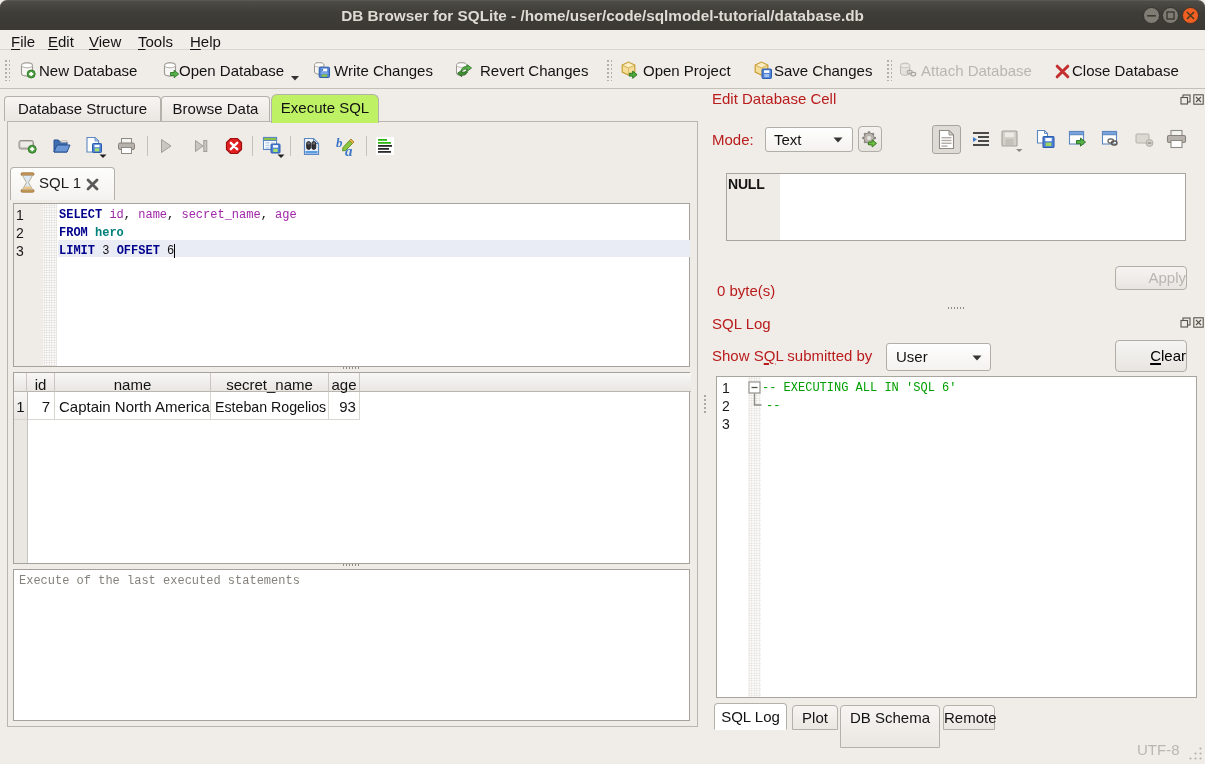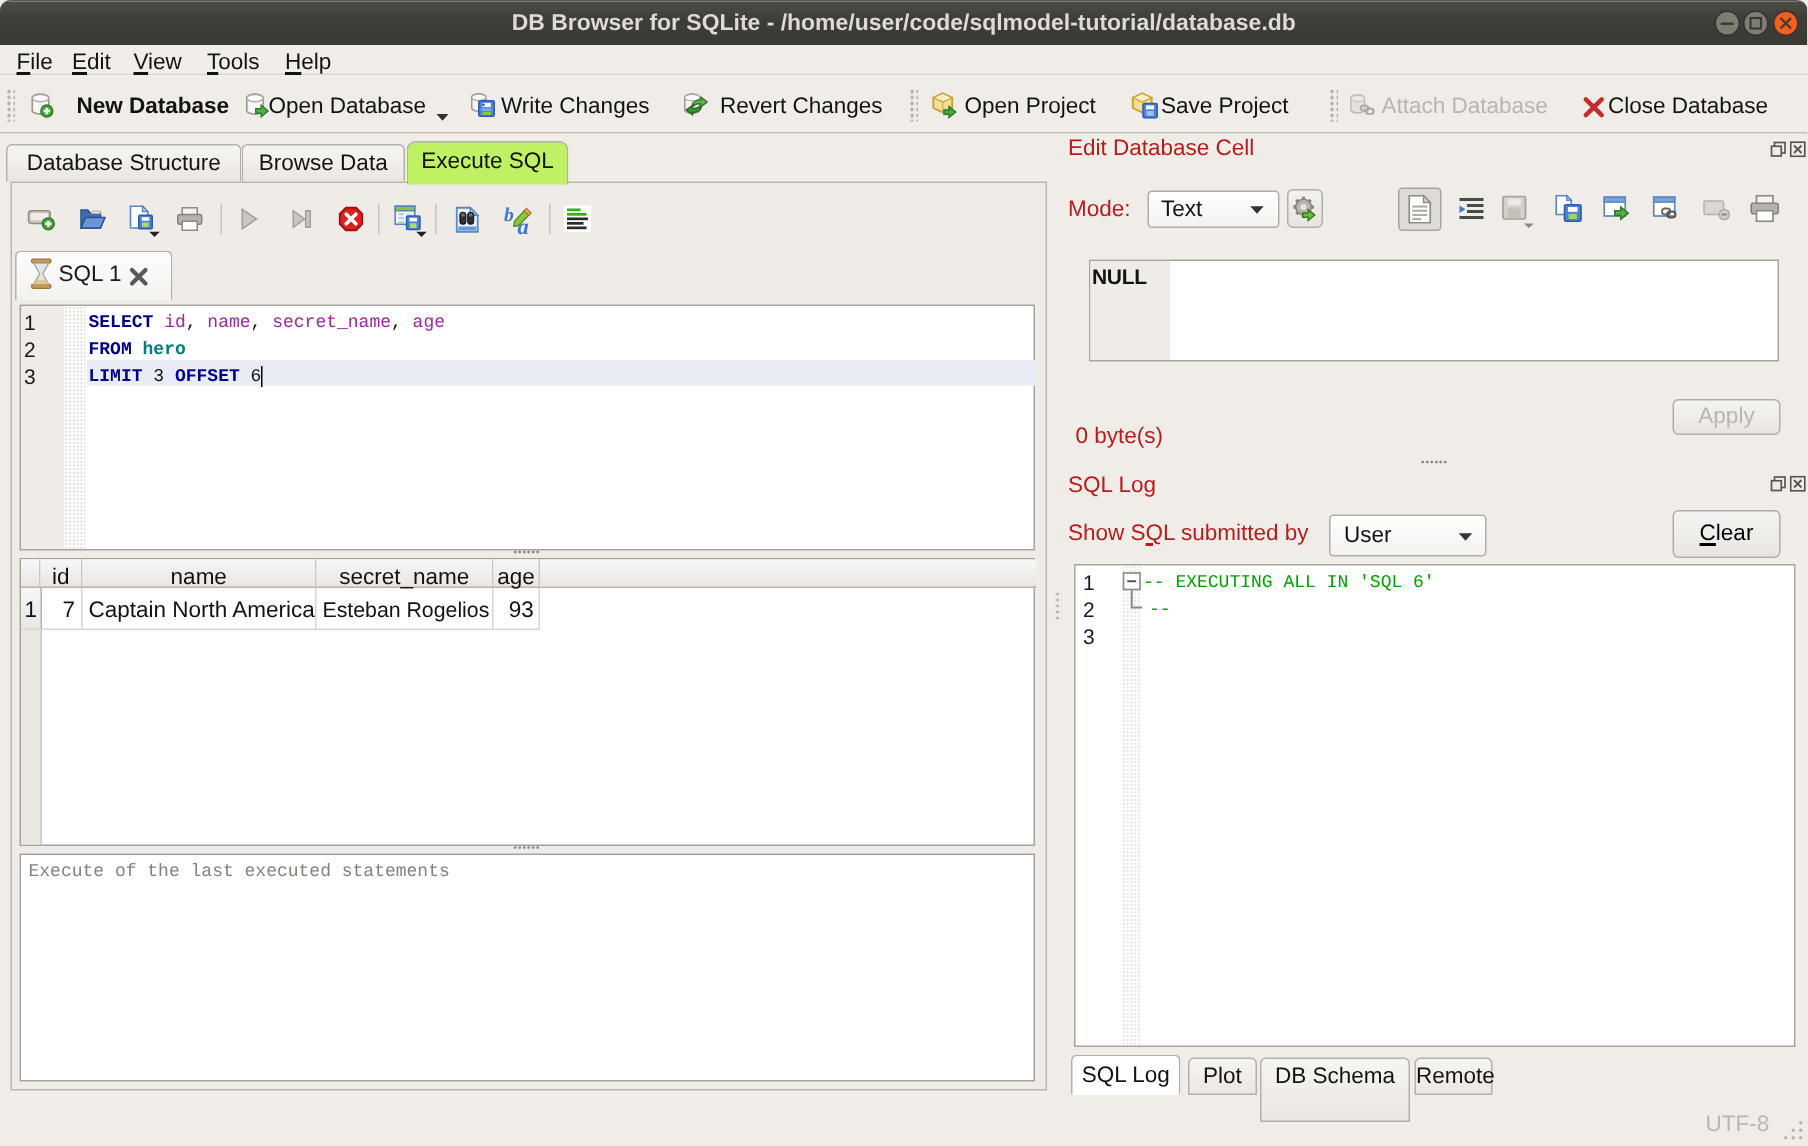--- a/index.html
+++ b/index.html
@@ -39,21 +39,21 @@
 .tbl { color:#00807d; font-weight:bold; }
 
 #rtable { left:13px; top:372px; width:677px; height:192px; background:#ffffff; border:1px solid #a5a19b; }
 .th { position:absolute; top:0; height:19px; background:linear-gradient(#f8f7f6,#e9e6e2); border-right:1px solid #cac6c1; border-bottom:1px solid #b9b5af; font-size:15px; text-align:center; line-height:23px; color:#131313; }
 .td { position:absolute; top:19px; height:28px; border-right:1px solid #d9d6d2; border-bottom:1px solid #d9d6d2; font-size:15px; line-height:30px; color:#131313; white-space:nowrap; }
 
 #resbox { left:13px; top:569px; width:677px; height:152px; background:#ffffff; border:1px solid #a5a19b; font-family:"Liberation Mono",monospace; font-size:12px; color:#85827d; padding:4px 5px; }
 
 .docktitle { position:absolute; font-size:15px; color:#b91c1c; }
 select.combo, .combo { position:absolute; background:linear-gradient(#ffffff,#f4f2ef); border:1px solid #b1ada7; border-radius:3px; font-size:15px; color:#131313; }
-.btn { position:absolute; background:linear-gradient(#f6f4f2,#e8e5e1); border:1px solid #b1ada7; border-radius:4px; font-size:15px; text-align:center; }
+.btn { position:absolute; background:linear-gradient(#f6f4f2,#e8e5e1); border:1px solid #b1ada7; border-radius:4px; font-size:15px; text-align:right; }
 #nullbox { left:726px; top:173px; width:460px; height:68px; background:#ffffff; border:1px solid #a8a49e; }
 #logbox { left:716px; top:376px; width:481px; height:322px; background:#ffffff; border:1px solid #a8a49e; }
 .loglnum { position:absolute; left:5px; font-family:"Liberation Sans",sans-serif; font-size:14px; color:#181818; }
 .logline { position:absolute; font-family:"Liberation Mono",monospace; font-size:12px; line-height:18px; color:#00a000; white-space:pre; }
 
 .btab { position:absolute; font-size:15px; color:#131313; text-align:center; background:linear-gradient(#f7f5f3,#eae6e1); border:1px solid #b4b0aa; border-radius:4px 4px 0 0; }
 .btab.active { background:#ffffff; border-bottom:1px solid #ffffff; }
 #utf8 { left:1137px; top:741px; font-size:15px; color:#bab6b1; }
 .hdots { position:absolute; width:18px; height:4px; background-image:radial-gradient(circle,#8e8a85 0.9px,transparent 1.1px); background-size:3px 4px; }
 </style>
@@ -77,27 +77,27 @@
   <div class="abs" id="menubar">
     <div class="menuitem" style="left:11px;"><u>F</u>ile</div>
     <div class="menuitem" style="left:48px;"><u>E</u>dit</div>
     <div class="menuitem" style="left:89px;"><u>V</u>iew</div>
     <div class="menuitem" style="left:138px;text-align:center;"><u>T</u>ools</div>
     <div class="menuitem" style="left:190px;"><u>H</u>elp</div>
   </div>
 
   <div class="abs" id="toolbar">
     <div class="grip" style="left:4px;"></div>
-    <div class="tbitem" style="left:51px;font-weight:bold;">New Database</div>
+    <div class="tbitem" style="left:39px;">New Database</div>
     <div class="tbitem" style="left:179px;">Open Database</div>
     <div class="tbitem" style="left:334px;">Write Changes</div>
     <div class="tbitem" style="left:480px;">Revert Changes</div>
     <div class="grip" style="left:606px;"></div>
     <div class="tbitem" style="left:643px;">Open Project</div>
-    <div class="tbitem" style="left:774px;">Save Project</div>
+    <div class="tbitem" style="left:774px;">Save Changes</div>
     <div class="grip" style="left:886px;"></div>
     <div class="tbitem dis" style="left:921px;">Attach Database</div>
     <div class="tbitem" style="left:1072px;">Close Database</div>
   </div>
 
   <svg class="abs" style="left:19px;top:61px;" width="17" height="18" viewBox="0 0 17 18">
     <path d="M2.5 4.2 C2.5 2.8 5.1 1.7 8 1.7 C10.9 1.7 13.5 2.8 13.5 4.2 L13.5 12.6 C13.5 14 10.9 15.1 8 15.1 C5.1 15.1 2.5 14 2.5 12.6 Z" fill="#f7f7f5" stroke="#9b978f" stroke-width="1.1"></path>
     <ellipse cx="8" cy="4.4" rx="5.5" ry="2.4" fill="#ffffff" stroke="#aaa69e" stroke-width="0.9"></ellipse>
     <circle cx="12.2" cy="13" r="4" fill="#4da03e" stroke="#2f7527" stroke-width="0.9"></circle>
     <path d="M12.2 10.9 v4.2 M10.1 13 h4.2" stroke="#ffffff" stroke-width="1.8"></path>

